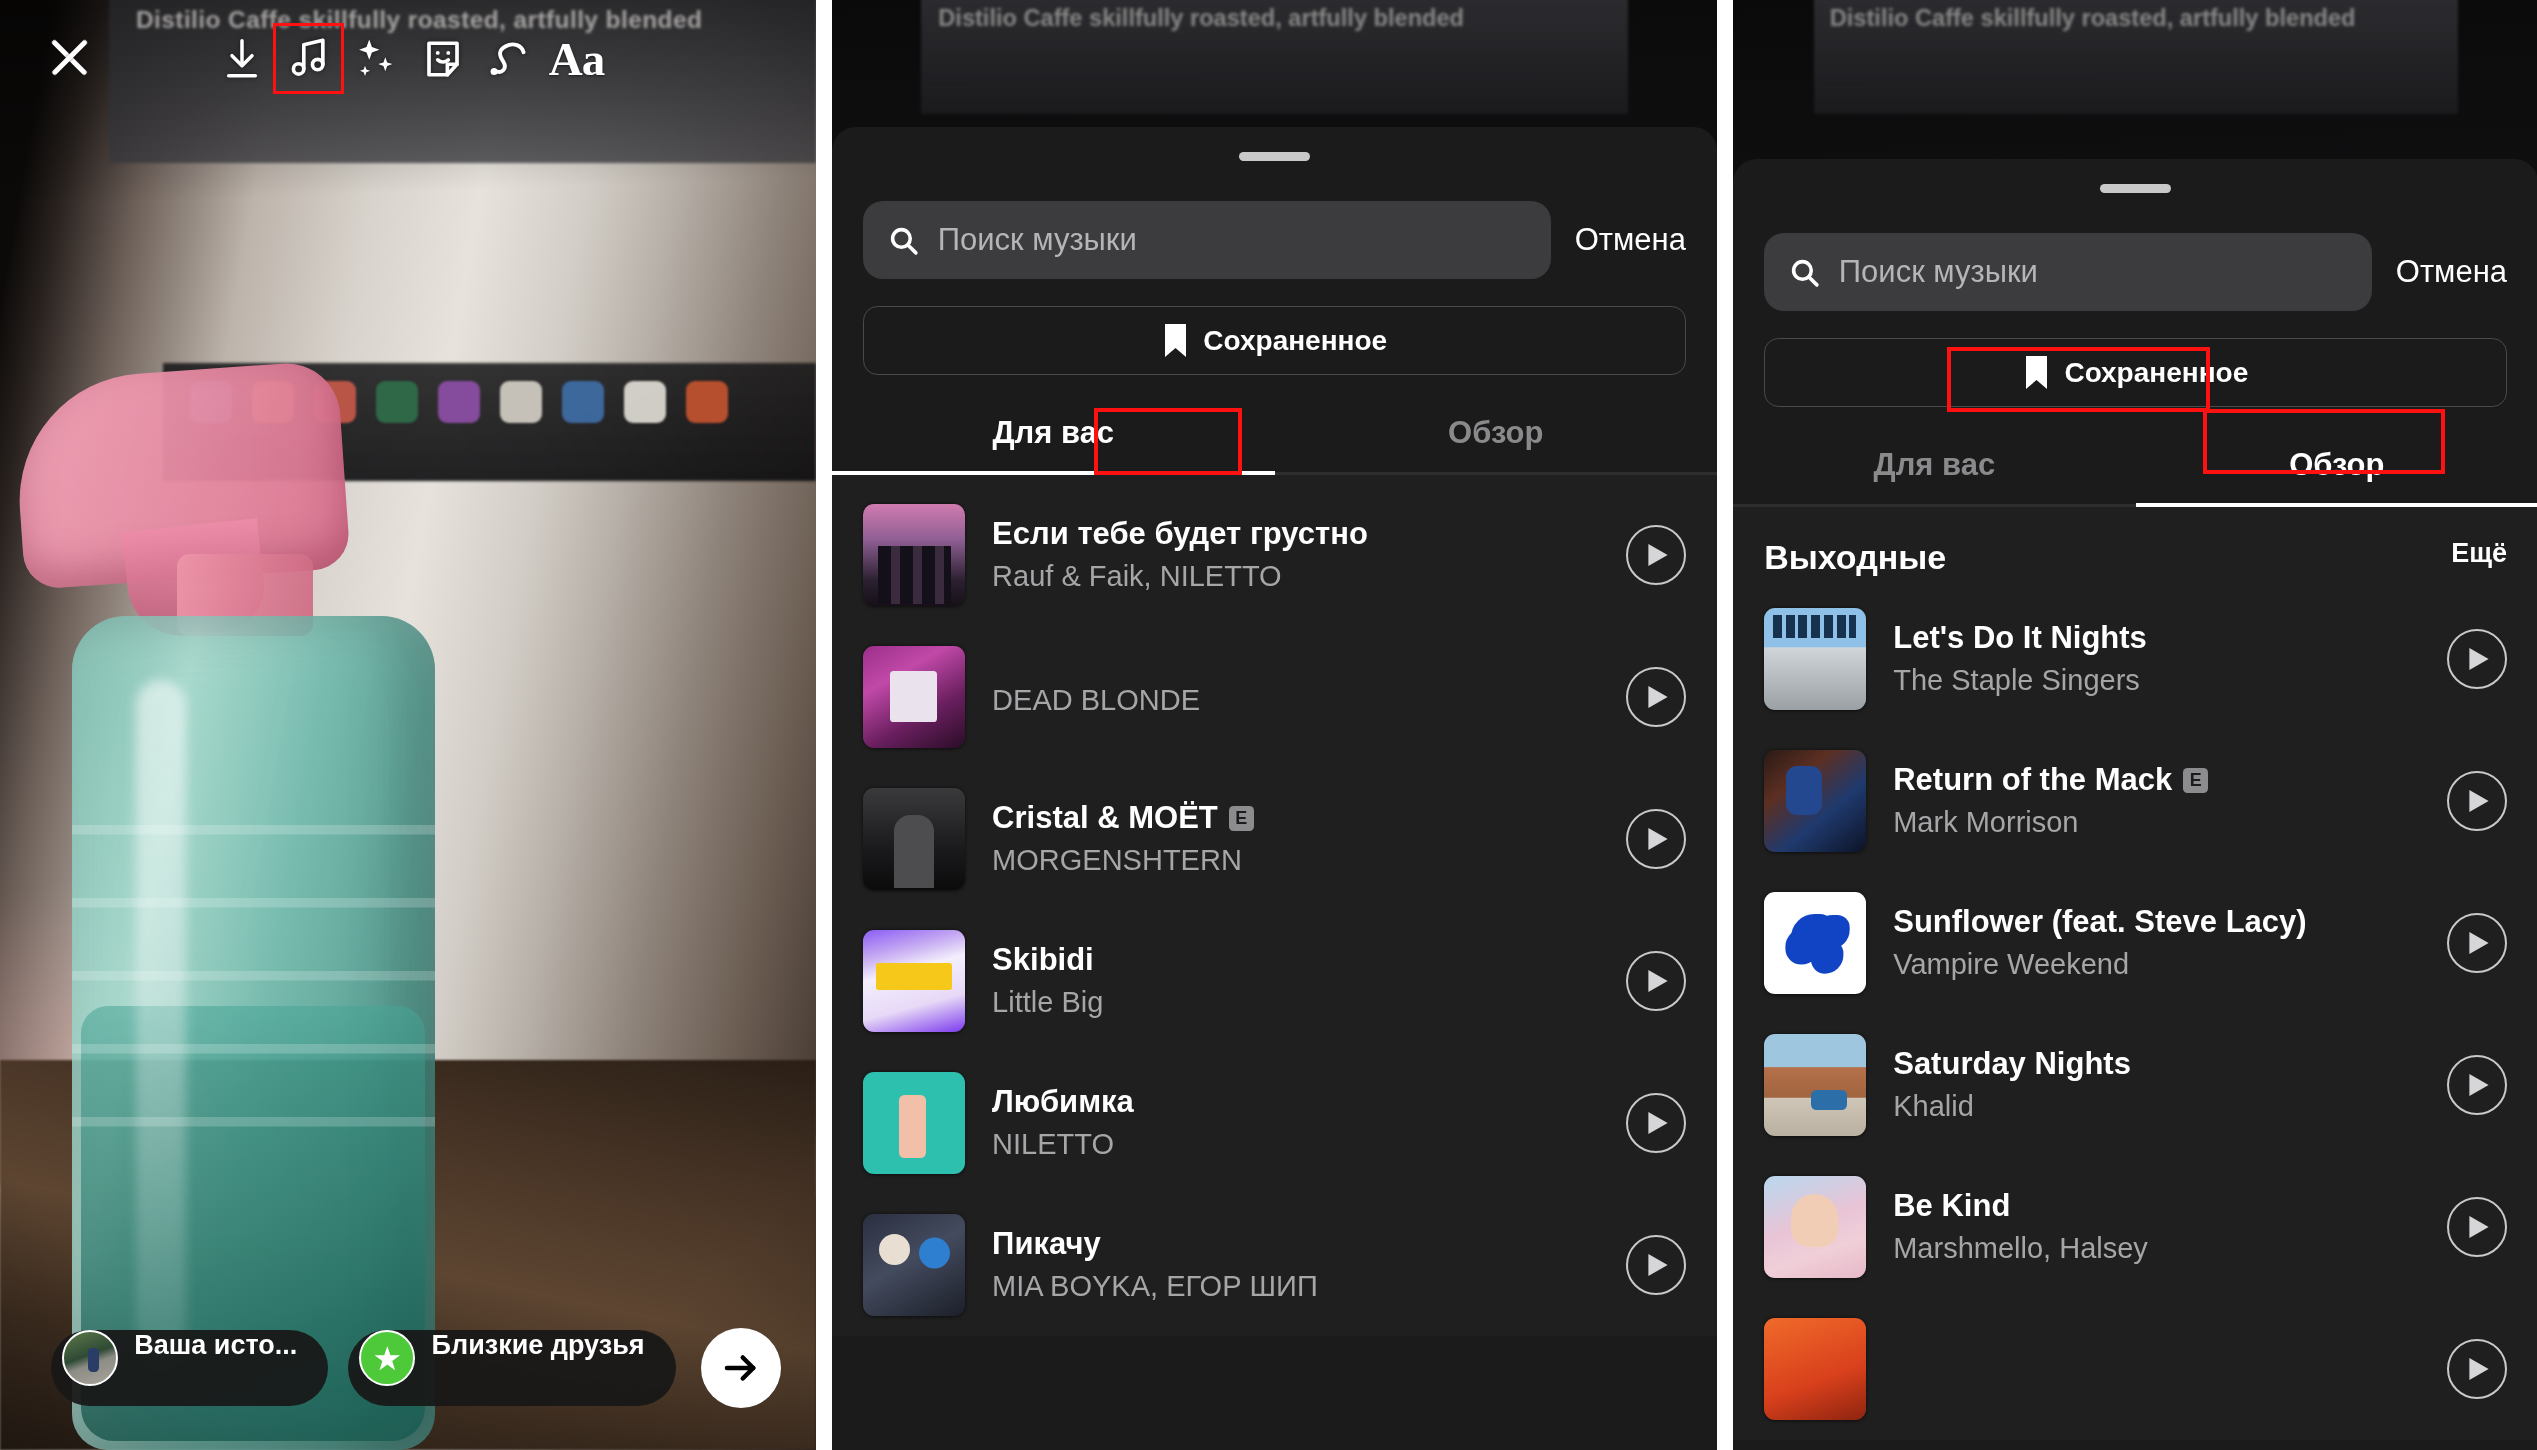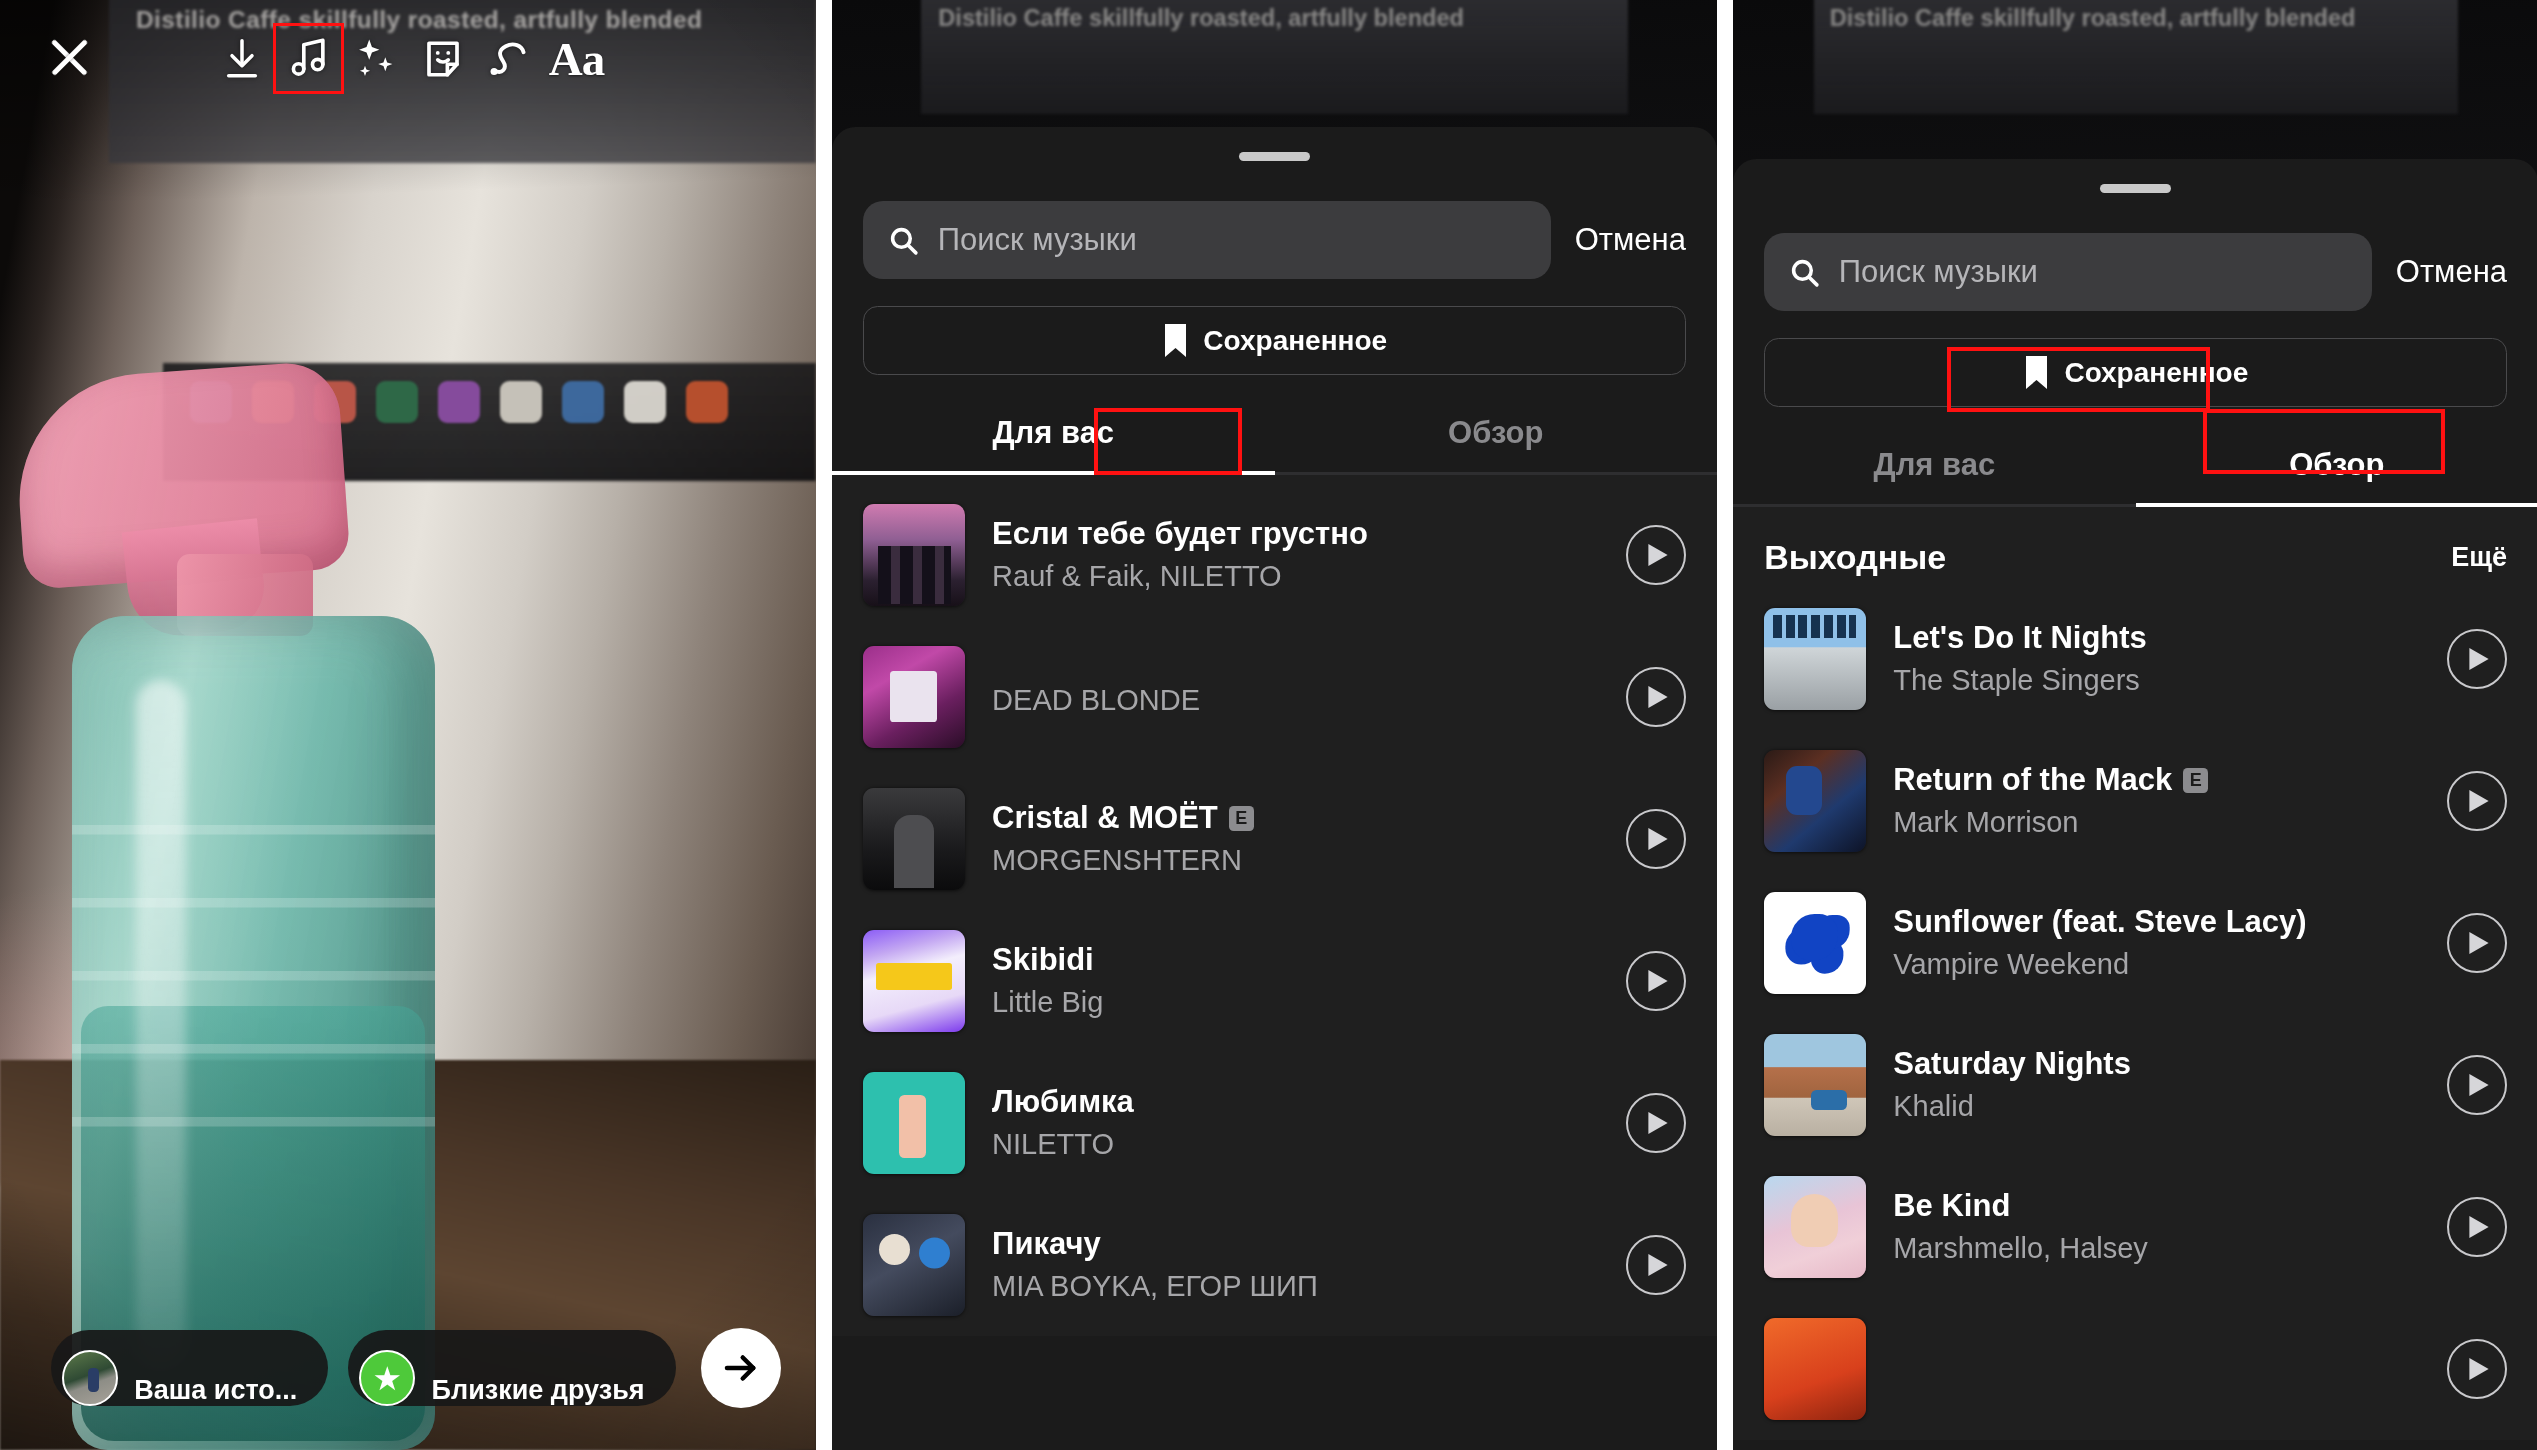--- a/index.html
+++ b/index.html
@@ -70,21 +70,21 @@
     filter:drop-shadow(0 0.9px 1.8px rgba(0,0,0,.5));}
   .close-x:before{transform:rotate(45deg);} .close-x:after{transform:rotate(-45deg);}
   .tool-row{position:absolute;left:208px;top:25px;display:flex;align-items:center;}
   .tool{width:67px;height:67px;display:flex;align-items:center;justify-content:center;position:relative;}
   .tool svg{filter:drop-shadow(0 0.9px 2.7px rgba(0,0,0,.55));}
   .tool.highlight{outline:3.6px solid #ff1111;outline-offset:-1.8px;}
   .tool-aa{font-size:47px;font-weight:700;color:#fff;font-family:"Liberation Serif",serif;
     text-shadow:0 0.9px 2.7px rgba(0,0,0,.55);letter-spacing:-0.9px;}
 
   .story-bottom{position:absolute;left:0;bottom:33px;width:816px;height:98px;display:flex;align-items:center;padding-left:51px;gap:20px;}
-  .pill{height:76px;border-radius:38px;background:rgba(24,24,24,.93);display:flex;align-items:flex-end;
+  .pill{height:76px;border-radius:38px;background:rgba(24,24,24,.93);display:flex;align-items:flex-start;
     padding:0 31px 0 11px;gap:16.3px;cursor:pointer;}
   .pill-label{color:#fff;font-size:27px;font-weight:700;white-space:nowrap;}
   .avatar{width:56px;height:56px;border-radius:50%;border:2.7px solid #fff;
     background:linear-gradient(160deg,#5d7a4a,#2f4a34 45%,#8d8d86 60%,#a8a39a);overflow:hidden;position:relative;}
   .avatar:after{content:"";position:absolute;left:23.6px;top:16.3px;width:11px;height:23.6px;border-radius:4.5px;background:#2a3d66;}
   .star-badge{width:56px;height:56px;border-radius:50%;background:#4ec93a;border:2.7px solid #fff;
     display:flex;align-items:center;justify-content:center;color:#fff;font-size:33px;line-height:1;}
   .next-btn{width:80px;height:80px;border-radius:50%;background:#fff;display:flex;align-items:center;justify-content:center;
     margin-left:5.4px;cursor:pointer;}
 
@@ -114,21 +114,21 @@
   .tabs{display:flex;margin-top:20px;position:relative;}
   .tab{flex:1;text-align:center;padding:20px 0 23.6px;font-size:31px;font-weight:700;cursor:pointer;position:relative;}
   .tab.active{color:#fff;}
   .tab.inactive{color:#8a8a8d;}
   .tabs-underline{position:absolute;bottom:0;left:0;width:100%;height:2.7px;background:#2e2e30;}
   .tab-indicator{position:absolute;bottom:0;height:3.6px;background:#fff;}
 
   .hl-box{position:absolute;border:4.5px solid #ff1111;pointer-events:none;}
 
   .list{background:#1f1f1f;overflow:hidden;}
-  .section-head{display:flex;align-items:center;justify-content:space-between;padding:31px 31px 11px;}
+  .section-head{display:flex;align-items:flex-start;justify-content:space-between;padding:31px 31px 11px;}
   .section-title{color:#fff;font-size:34px;font-weight:700;}
   .section-more{color:#fff;font-size:27px;font-weight:700;cursor:pointer;}
 
   .track{display:flex;align-items:center;gap:27px;padding:20px 31px;cursor:pointer;}
   .cover{width:102px;height:102px;border-radius:11px;flex:0 0 102px;overflow:hidden;position:relative;
     background:#333;box-shadow:0 0.9px 3.6px rgba(0,0,0,.6);}
   .meta{flex:1;min-width:0;}
   .t-title{color:#fff;font-size:31px;font-weight:700;display:flex;align-items:center;gap:11px;
     white-space:nowrap;overflow:hidden;}
   .t-artist{color:#a6a6a9;font-size:29px;margin-top:8.2px;white-space:nowrap;overflow:hidden;}

